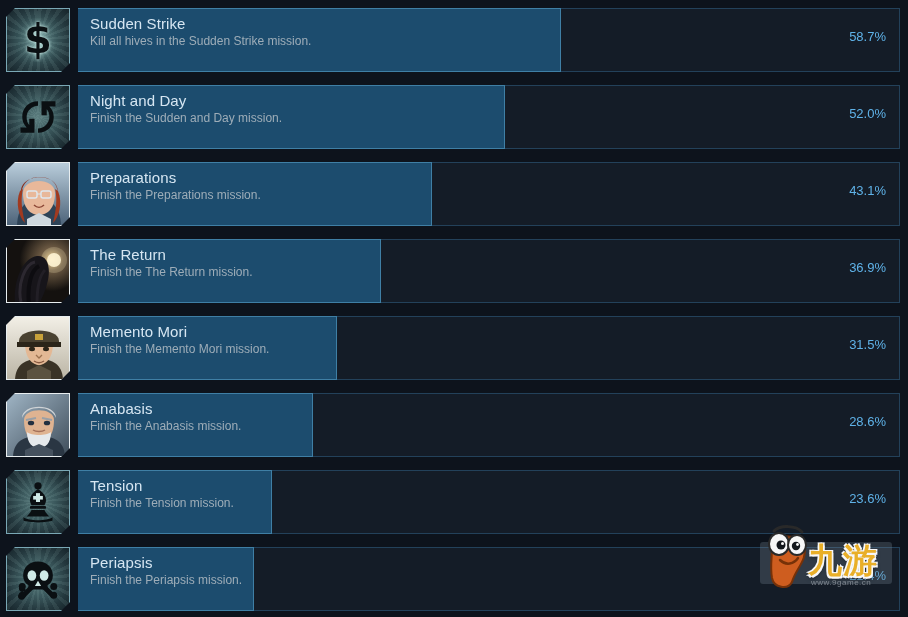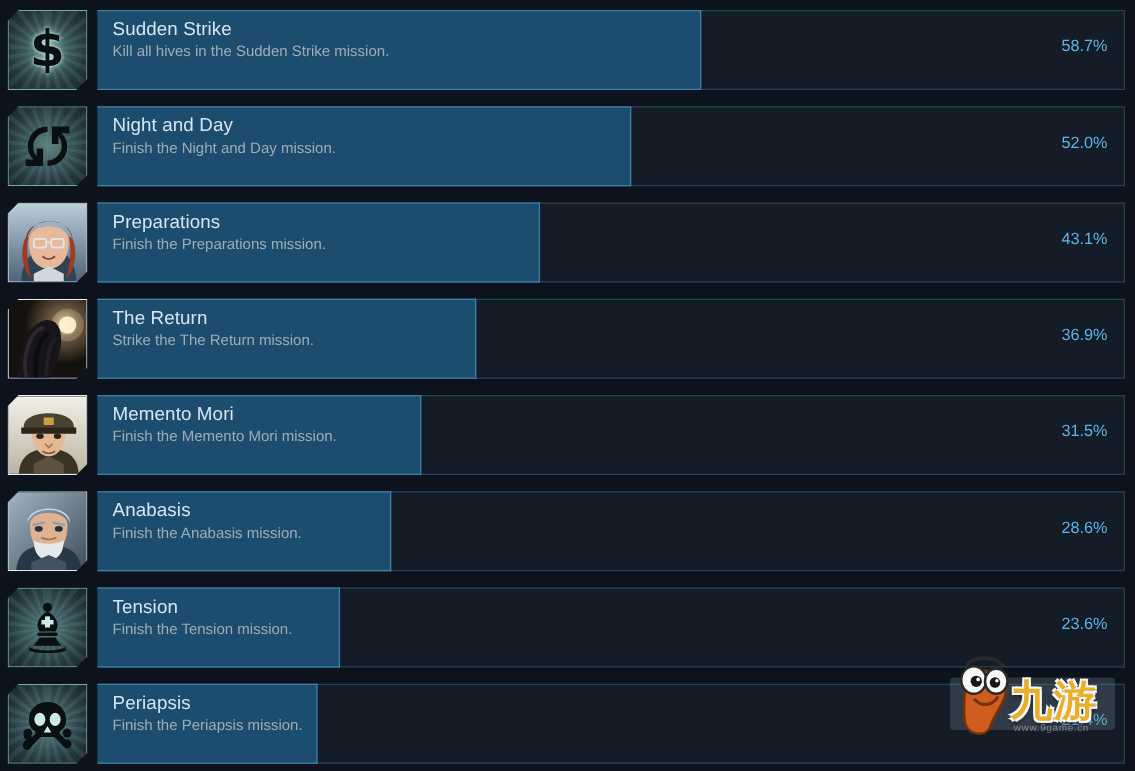--- a/index.html
+++ b/index.html
@@ -212,21 +212,21 @@
             <path d="M24 6 C13 6 6 14 6 24 C6 29 8 33 11 36 L4 36 L4 42 L20 42 L20 26 L14 26 L14 33 C12 31 11 28 11 24 C11 17 17 11 24 11 Z"></path>
             <path d="M24 42 C35 42 42 34 42 24 C42 19 40 15 37 12 L44 12 L44 6 L28 6 L28 22 L34 22 L34 15 C36 17 37 20 37 24 C37 31 31 37 24 37 Z"></path>
           </svg>
         </div>
       </div>
       <div class="ach-body">
         <div class="bar-track"></div>
         <div class="bar-fill" style="width:52%"></div>
         <div class="bar-text">
           <div class="ach-title">Night and Day</div>
-          <div class="ach-desc">Finish the Night and Day mission.</div>
+          <div class="ach-desc">Finish the Sudden and Day mission.</div>
         </div>
         <div class="ach-pct">52.0%</div>
       </div>
     </div>
     <div class="ach-row">
       <div class="ach-icon portrait">
         <div class="portrait-art"><svg width="64" height="64" viewBox="0 0 64 64" preserveAspectRatio="none">
             <defs>
               <linearGradient id="pw" x1="0" y1="0" x2="0" y2="1">
                 <stop offset="0" stop-color="#b9cddb"></stop>
@@ -273,21 +273,21 @@
             <path d="M14 62 C10 44 18 24 28 22" fill="none" stroke="#2c2830" stroke-width="3"></path>
             <path d="M22 64 C20 46 24 30 32 26" fill="none" stroke="#0d0c10" stroke-width="4"></path>
             <path d="M30 64 C30 48 32 36 38 30" fill="none" stroke="#221f26" stroke-width="3"></path>
           </svg></div>
       </div>
       <div class="ach-body">
         <div class="bar-track"></div>
         <div class="bar-fill" style="width:36.9%"></div>
         <div class="bar-text">
           <div class="ach-title">The Return</div>
-          <div class="ach-desc">Strike the The Return mission.</div>
+          <div class="ach-desc">Finish the The Return mission.</div>
         </div>
         <div class="ach-pct">36.9%</div>
       </div>
     </div>
     <div class="ach-row">
       <div class="ach-icon portrait">
         <div class="portrait-art"><svg width="64" height="64" viewBox="0 0 64 64" preserveAspectRatio="none">
             <defs>
               <linearGradient id="po" x1="0" y1="0" x2="0" y2="1">
                 <stop offset="0" stop-color="#f2efe6"></stop>

